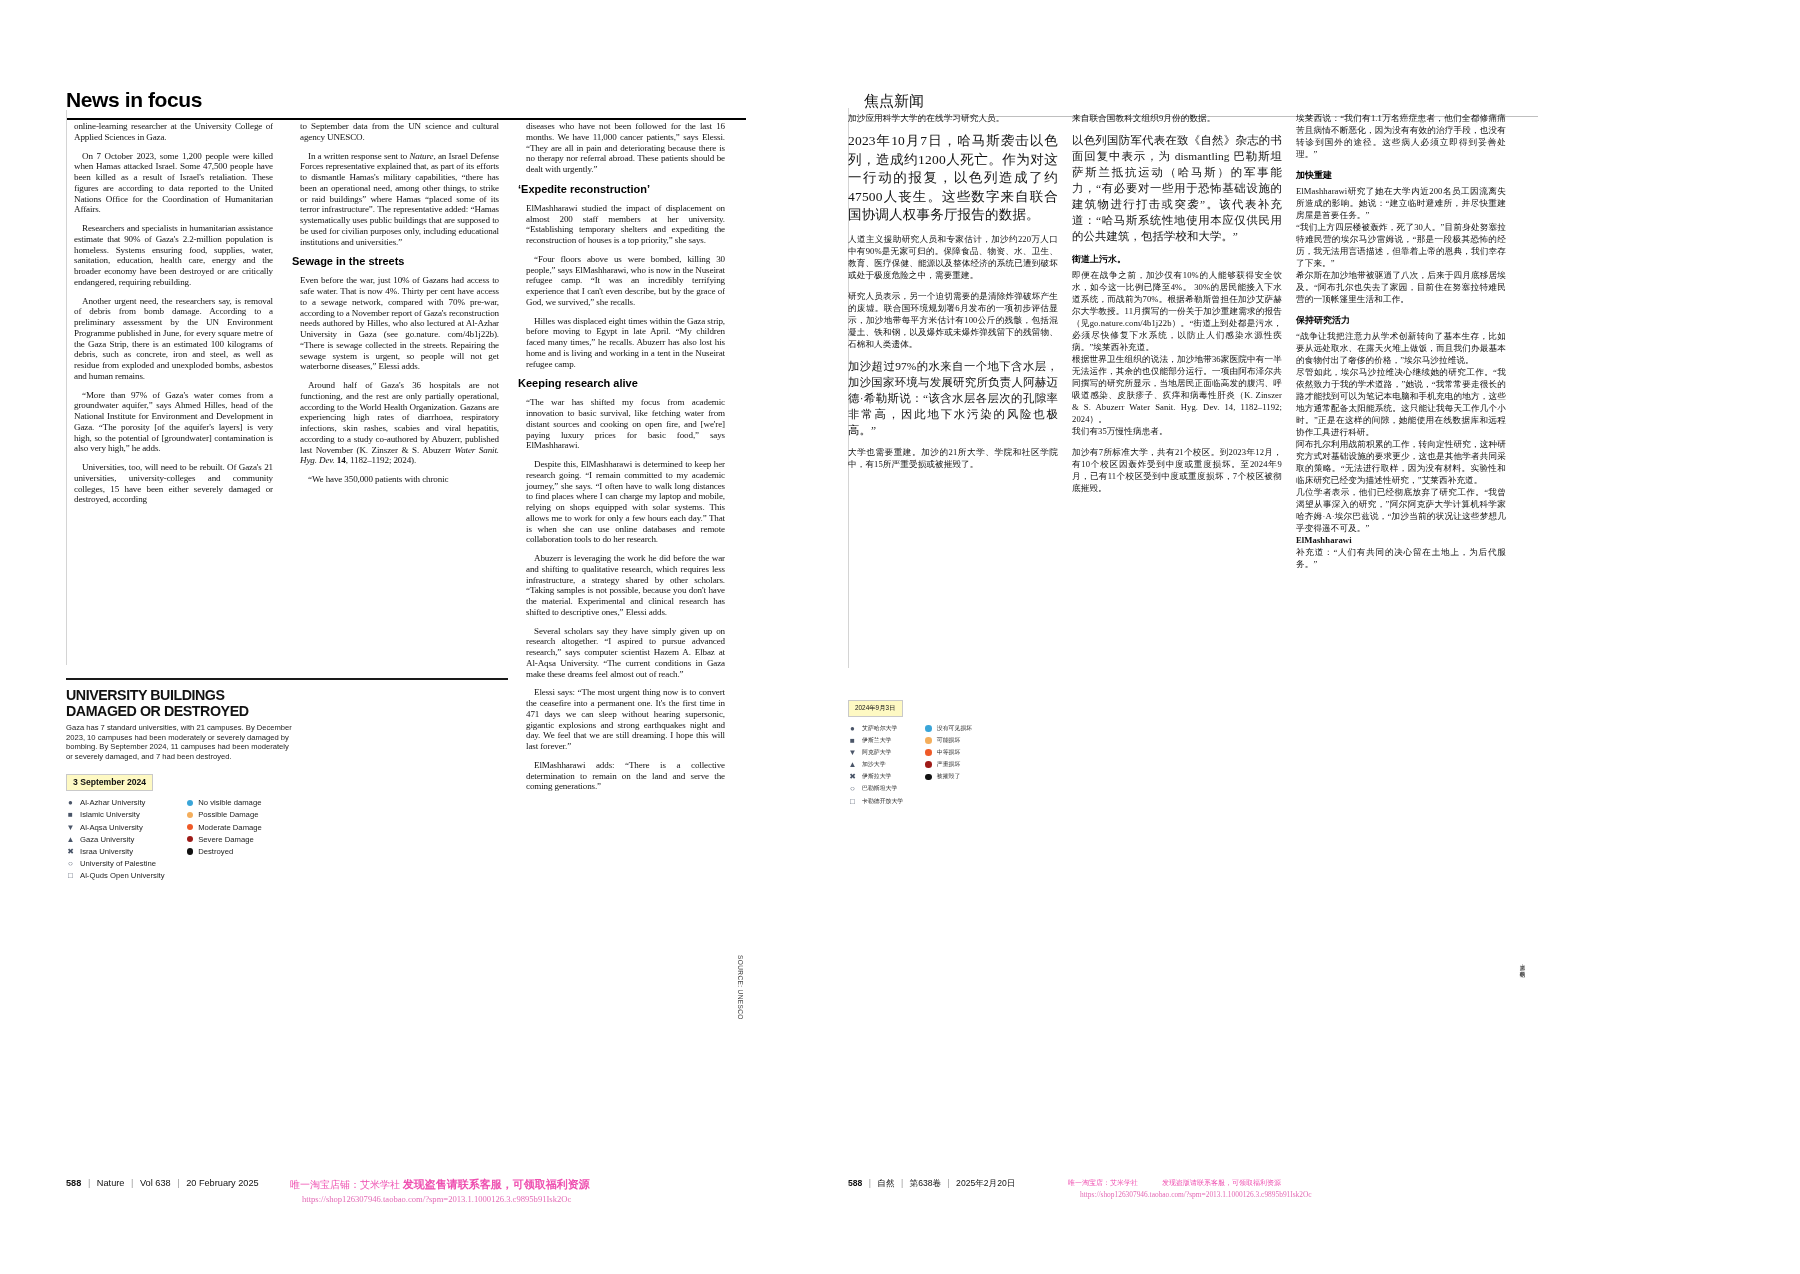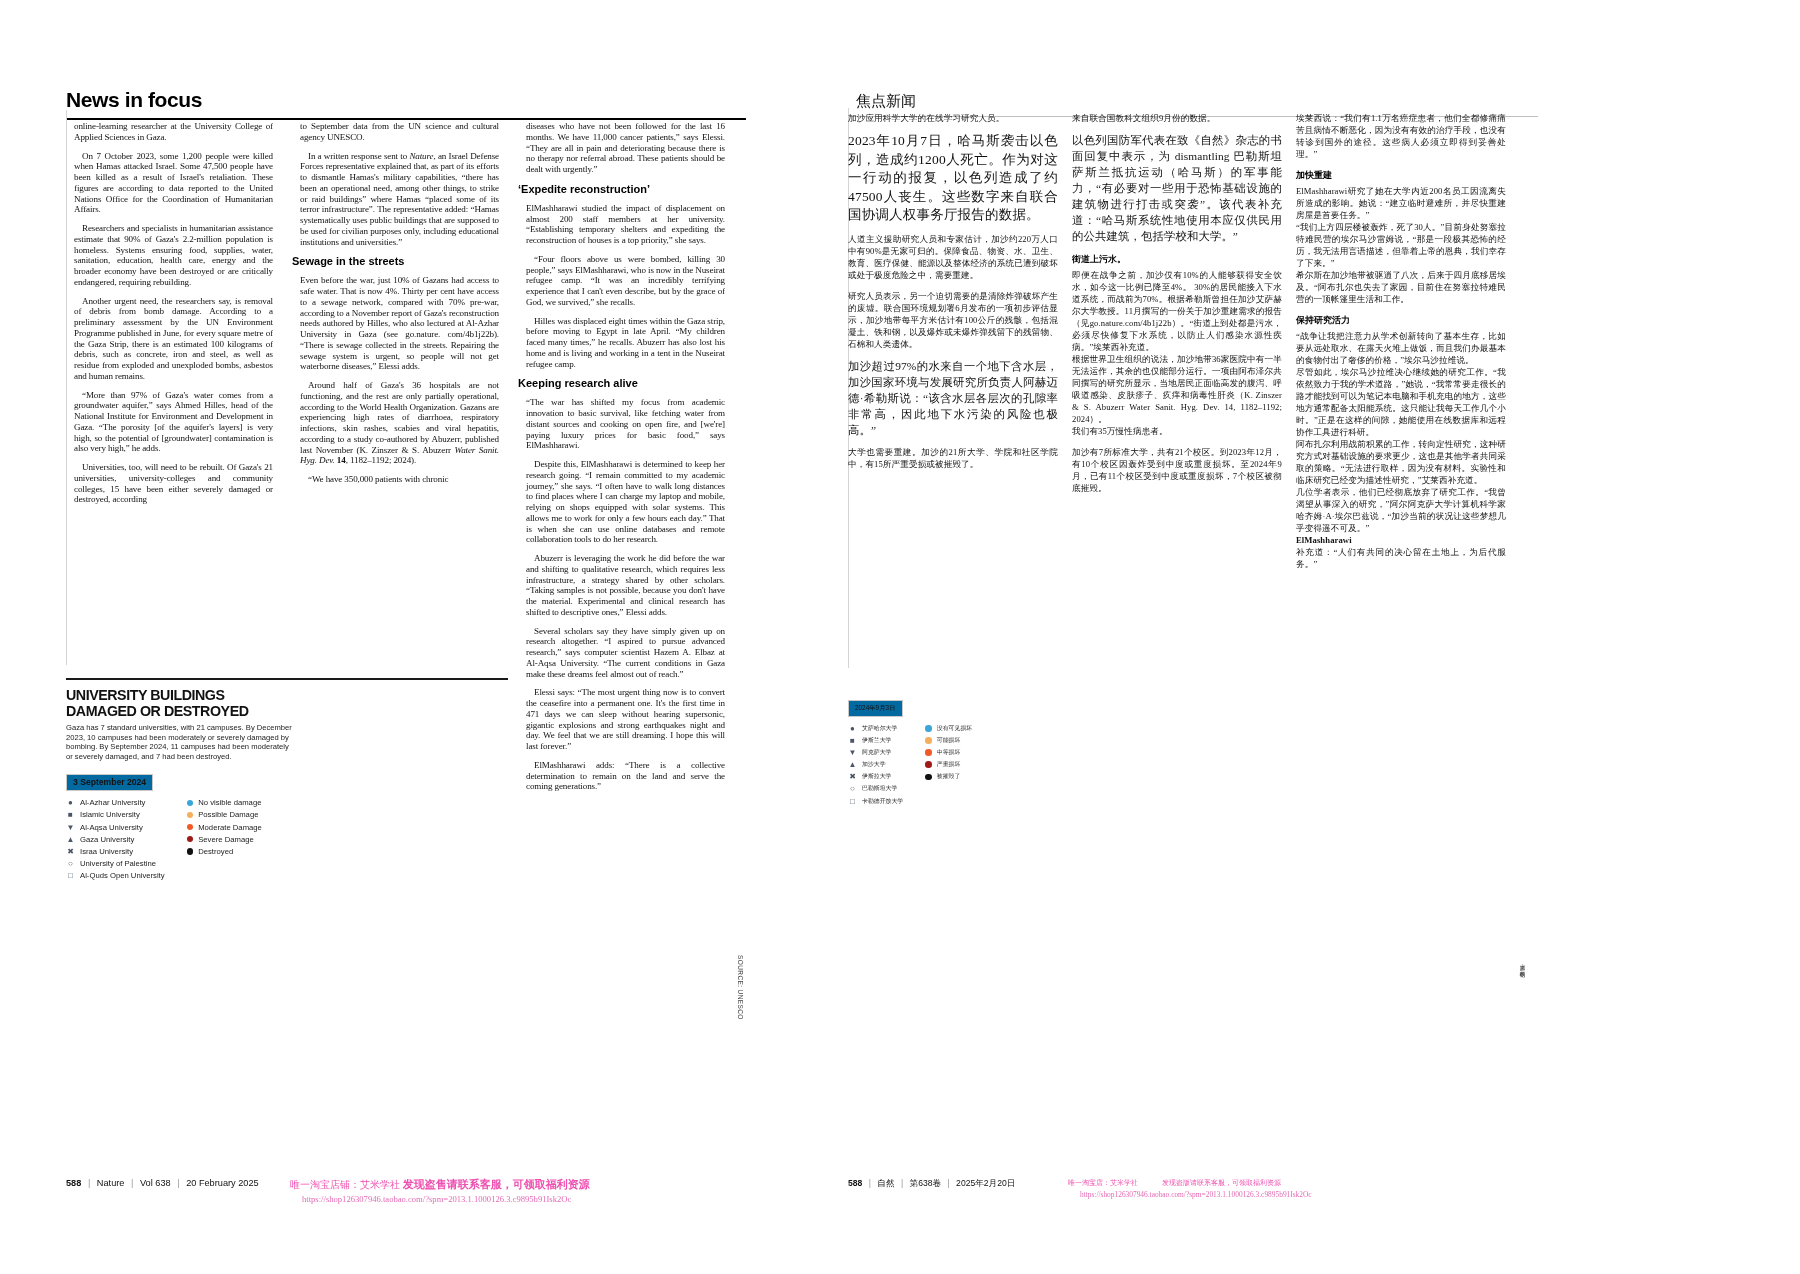--- a/index.html
+++ b/index.html
@@ -34,21 +34,21 @@
   .cn p.mid{font-size:11.4px;line-height:16px;margin:8px 0 8px 0;}
   .cn .subhead-cn{font-family:"Liberation Sans",sans-serif;font-weight:bold;font-size:9px;margin:9px 0 3px 0;color:#000;}
   .cn .gap{height:9px;}
 
   
   .info{position:absolute;}
   .info-rule{border-top:2px solid #1a1a1a;}
   .info-title{font-family:"Liberation Sans",sans-serif;font-weight:bold;font-size:15.5px;
     line-height:15.5px;letter-spacing:-0.5px;color:#111;transform:scaleX(0.92);transform-origin:left top;}
   .info-standfirst{font-family:"Liberation Sans",sans-serif;font-size:7.6px;line-height:9.6px;color:#222;margin-top:5px;}
-  .datebox{display:inline-block;border:1px solid #c9c9c9;background:#0369a1;padding:2px 6px 3px 6px;
+  .datebox{display:inline-block;border:1px solid #c9c9c9;background:#fef9c3;padding:2px 6px 3px 6px;
     font-family:"Liberation Sans",sans-serif;font-weight:bold;font-size:8.6px;color:#111;}
   .datebox.cnbox{font-weight:normal;font-size:6.4px;padding:3px 6px;}
 
   .legend{display:flex;gap:22px;margin-top:7px;}
   .legcol{display:flex;flex-direction:column;gap:3.1px;}
   .legitem{display:flex;align-items:center;gap:5px;font-family:"Liberation Sans",sans-serif;
     font-size:7.7px;color:#1c1c1c;line-height:9px;white-space:nowrap;}
   .legitem.cnl{font-size:5.9px;}
   .gly{width:9px;display:inline-block;text-align:center;font-size:8px;color:#4a5568;line-height:9px;}
   .dot{width:6.6px;height:6.6px;border-radius:50%;display:inline-block;}
@@ -328,21 +328,21 @@
     <div class="promo" style="left:290px;top:1177px;width:430px;">
       <span>唯一淘宝店铺：艾米学社</span>
       <span class="big">发现盗售请联系客服，可领取福利资源</span>
       <span class="url">https://shop126307946.taobao.com/?spm=2013.1.1000126.3.c9895b91Isk2Oc</span>
     </div>
   </div>
 
   <div class="sheet sheet-right">
 
     <div class="content" style="left:-52px;top:92px;width:690px;">
-      <div class="masthead-cn" style="margin-left:8px;">焦点新闻</div>
+      <div class="masthead-cn" style="margin-left:16px;">焦点新闻</div>
       <div class="rule-thin" style="margin-top:5px;width:690px;"></div>
     </div>
 
     <div class="colrule" style="left:-52px;top:108px;height:560px;"></div>
 
     <div class="col cn" style="left:-52px;top:112px;width:210px;">
       <div id="R-c1">
           <p>加沙应用科学大学的在线学习研究人员。</p>
           <p class="lead">2023年10月7日，哈马斯袭击以色列，造成约1200人死亡。作为对这一行动的报复，以色列造成了约47500人丧生。这些数字来自联合国协调人权事务厅报告的数据。</p>
           <p>人道主义援助研究人员和专家估计，加沙约220万人口中有90%是无家可归的。保障食品、物资、水、卫生、教育、医疗保健、能源以及整体经济的系统已遭到破坏或处于极度危险之中，需要重建。</p>

